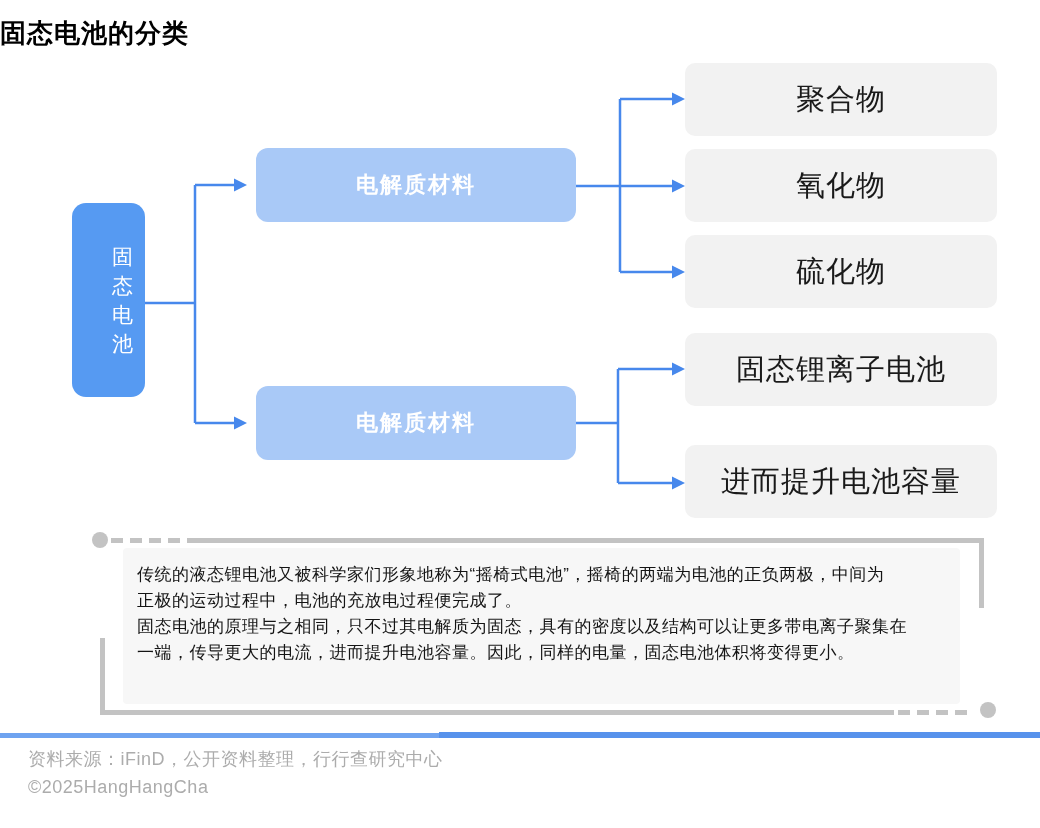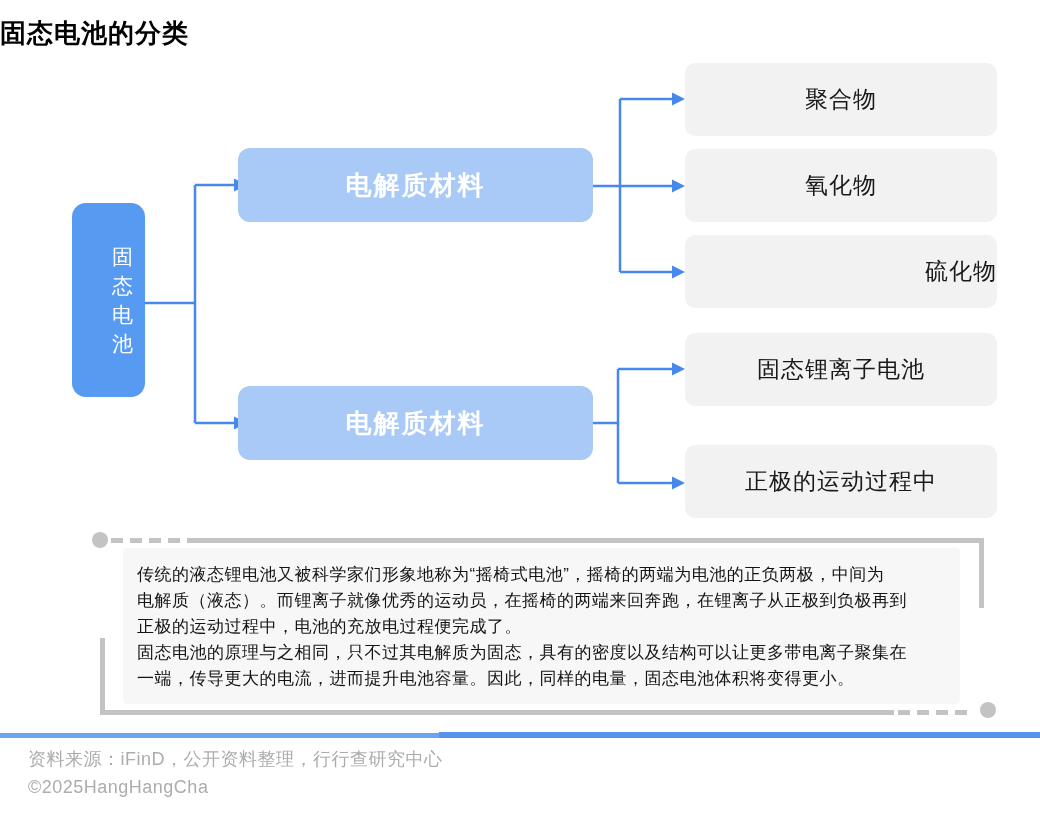--- a/index.html
+++ b/index.html
@@ -24,34 +24,34 @@
   .node { display:flex; align-items:center; justify-content:center; }
   .root-node {
     left:72px; top:203px; width:73px; height:194px;
     background:#569AF2; border-radius:14px;
   }
   .root-node .vtext {
     width:22px; color:#fff; font-size:21px; font-weight:500;
     line-height:29px; text-align:center; word-break:break-all;margin-left:28px;
   }
   .branch-node {
-    left:238px; width:355px; height:74px;
+    left:256px; width:320px; height:74px;
     background:#A9C9F7; border-radius:12px;
-    color:#fff; font-size:26px; font-weight:700; letter-spacing:2px;
+    color:#fff; font-size:22px; font-weight:700; letter-spacing:2px;
   }
   .branch-electrolyte { top:148px; }
   .branch-electrode  { top:386px; }
   .leaf-node {
     left:685px; width:312px; height:73px;
     background:#F2F2F2; border-radius:10px;
-    color:#1a1a1a; font-size:23px; font-weight:500; letter-spacing:1px;
+    color:#1a1a1a; font-size:29px; font-weight:500; letter-spacing:1px;
   }
   .leaf-1 { top:63px; }
   .leaf-2 { top:149px; }
-  .leaf-3 { top:235px;justify-content:flex-end; }
+  .leaf-3 { top:235px; }
   .leaf-4 { top:333px; }
   .leaf-5 { top:445px; }
 
   
   .deco { background:#C3C3C3; }
   .deco-dot { width:16px; height:16px; border-radius:50%; background:#C3C3C3; }
   .dot-tl { left:92px; top:532px; }
   .dot-br { left:980px; top:702px; }
   .dash-h {
     height:5px;
@@ -119,35 +119,34 @@
 <div class="abs node leaf-node leaf-2">
   <span>氧化物</span>
 </div>
 <div class="abs node leaf-node leaf-3">
   <span>硫化物</span>
 </div>
 <div class="abs node leaf-node leaf-4">
   <span>固态锂离子电池</span>
 </div>
 <div class="abs node leaf-node leaf-5">
-  <span>正极的运动过程中</span>
+  <span>进而提升电池容量</span>
 </div>
 
 <div class="abs deco-dot dot-tl"></div>
 <div class="abs dash-h dash-top"></div>
 <div class="abs deco line-top"></div>
 <div class="abs deco line-right"></div>
 <div class="abs deco line-left"></div>
 <div class="abs deco line-bottom"></div>
 <div class="abs dash-h dash-bottom"></div>
 <div class="abs deco-dot dot-br"></div>
 
 <div class="abs note-box">
   <div class="note-line">传统的液态锂电池又被科学家们形象地称为“摇椅式电池”，摇椅的两端为电池的正负两极，中间为</div>
-  <div class="note-line">电解质（液态）。而锂离子就像优秀的运动员，在摇椅的两端来回奔跑，在锂离子从正极到负极再到</div>
   <div class="note-line">正极的运动过程中，电池的充放电过程便完成了。</div>
   <div class="note-line">固态电池的原理与之相同，只不过其电解质为固态，具有的密度以及结构可以让更多带电离子聚集在</div>
   <div class="note-line">一端，传导更大的电流，进而提升电池容量。因此，同样的电量，固态电池体积将变得更小。</div>
 </div>
 
 <div class="abs divider-a"></div>
 <div class="abs divider-b"></div>
 
 <div class="abs footer-text footer-source">资料来源：iFinD，公开资料整理，行行查研究中心</div>
 <div class="abs footer-text footer-copyright">©2025HangHangCha</div>

